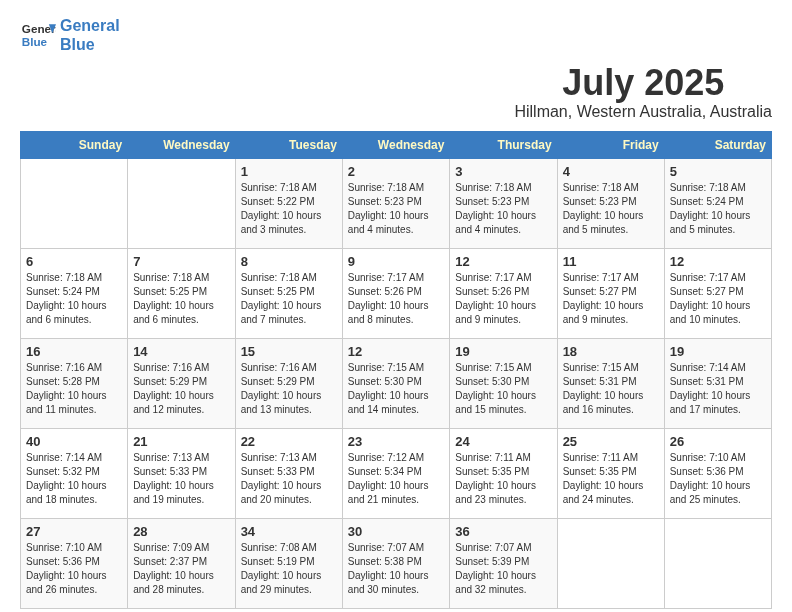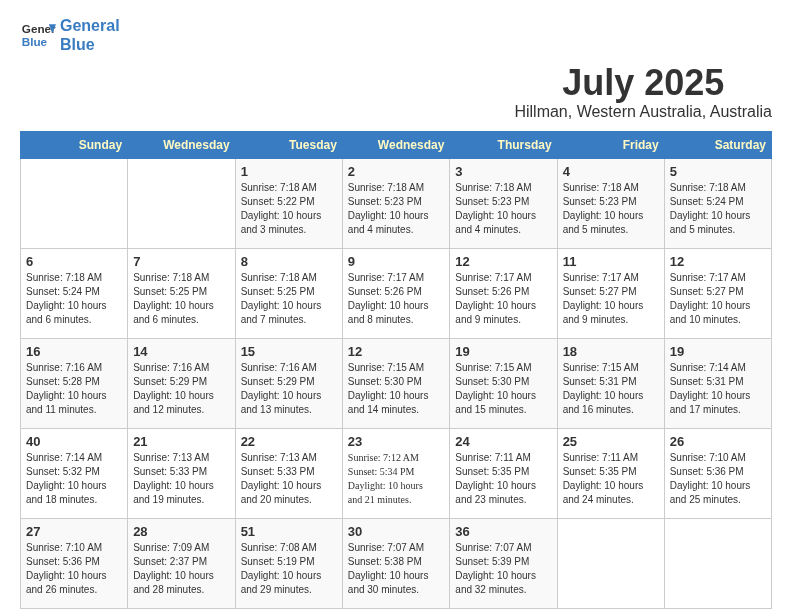--- a/index.html
+++ b/index.html
@@ -284,21 +284,21 @@
         </td>
         <td>
           <span class="day-num">22</span>
           <div class="day-info" style="white-space: pre-line;">Sunrise: 7:13 AM
 Sunset: 5:33 PM
 Daylight: 10 hours
 and 20 minutes.</div>
         </td>
         <td>
           <span class="day-num">23</span>
-          <div class="day-info" style="white-space: pre-line; font-family: Liberation Serif, serif;">Sunrise: 7:12 AM
+          <div class="day-info" style="white-space: pre-line;">Sunrise: 7:12 AM
 Sunset: 5:34 PM
 Daylight: 10 hours
 and 21 minutes.</div>
         </td>
         <td>
           <span class="day-num">24</span>
           <div class="day-info" style="white-space: pre-line;">Sunrise: 7:11 AM
 Sunset: 5:35 PM
 Daylight: 10 hours
 and 23 minutes.</div>
@@ -327,21 +327,21 @@
 and 26 minutes.</div>
         </td>
         <td>
           <span class="day-num">28</span>
           <div class="day-info" style="white-space: pre-line;">Sunrise: 7:09 AM
 Sunset: 2:37 PM
 Daylight: 10 hours
 and 28 minutes.</div>
         </td>
         <td>
-          <span class="day-num">51</span>
+          <span class="day-num">34</span>
           <div class="day-info" style="white-space: pre-line;">Sunrise: 7:08 AM
 Sunset: 5:19 PM
 Daylight: 10 hours
 and 29 minutes.</div>
         </td>
         <td>
           <span class="day-num">30</span>
           <div class="day-info" style="white-space: pre-line;">Sunrise: 7:07 AM
 Sunset: 5:38 PM
 Daylight: 10 hours

